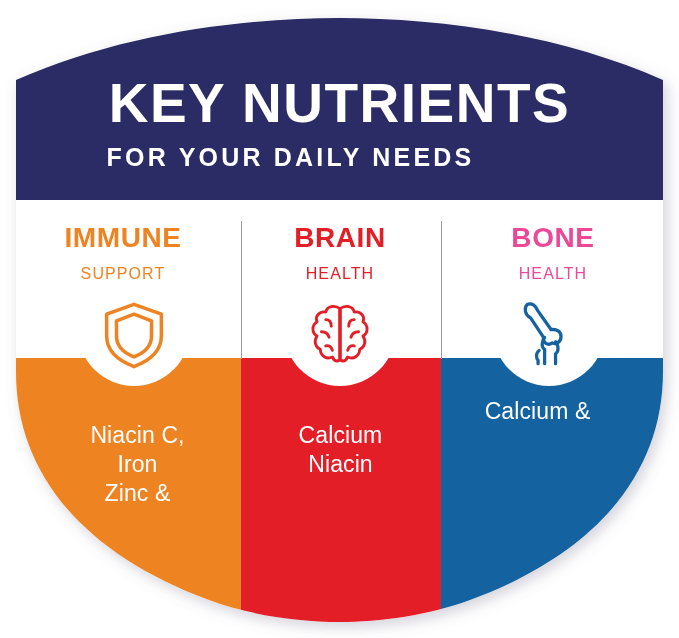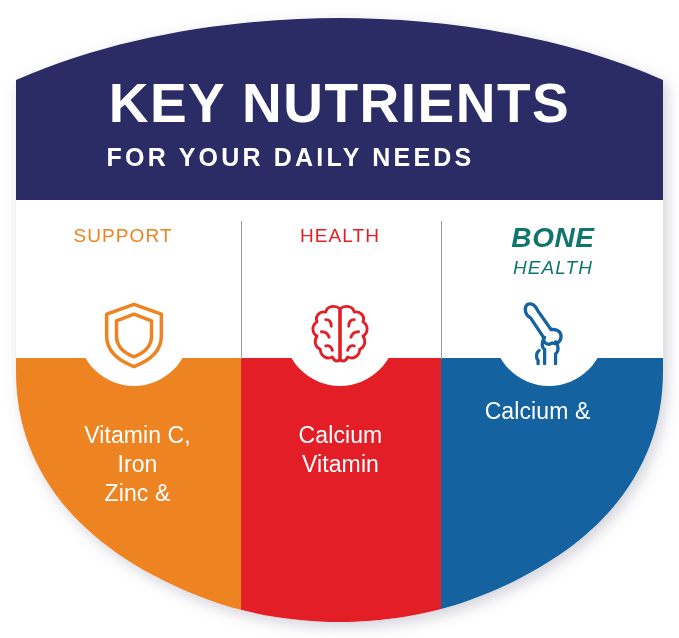--- a/index.html
+++ b/index.html
@@ -26,25 +26,25 @@
     color:#ffffff;font-weight:bold;font-size:25px;letter-spacing:3.2px;
     line-height:28px;
   }
 
   .col{position:absolute;top:222px;width:206px;text-align:center;}
   .col-1{left:20px;}
   .col-2{left:238px;width:204px;}
   .col-3{left:450px;}
 
   .col-head{font-weight:bold;font-size:28px;letter-spacing:.6px;line-height:32px;}
-  .col-sub{font-size:19px;letter-spacing:1.1px;line-height:24px;margin-top:2px;}
+  .col-sub{font-size:16px;letter-spacing:1.1px;line-height:24px;margin-top:8px;}
 
   .c-immune .col-head,.c-immune .col-sub{color:#EE8322;}
   .c-brain  .col-head,.c-brain  .col-sub{color:#E41E26;}
-  .c-bone   .col-head,.c-bone   .col-sub{color:#0f766e;font-style:italic;}
+  .c-bone   .col-head,.c-bone   .col-sub{color:#ec4899;}
 
   .icon-wrap{position:absolute;width:70px;height:70px;}
   .icon-1{left:99px;top:300px;}
   .icon-2{left:305px;top:300px;}
   .icon-3{left:514px;top:298px;}
   .icon-wrap svg{width:100%;height:100%;display:block;}
 
   .panel-text{
     position:absolute;text-align:center;color:#ffffff;
     font-size:23px;line-height:29px;font-weight:normal;letter-spacing:.1px;
@@ -117,30 +117,32 @@
 
   <div class="layer">
 
     <div class="kn-title">KEY NUTRIENTS</div>
     <div class="kn-sub">FOR YOUR DAILY NEEDS</div>
 
     <div class="divider div-1"></div>
     <div class="divider div-2"></div>
 
     <div class="col col-1 c-immune">
+      <div class="col-head">IMMUNE</div>
       <div class="col-sub">SUPPORT</div>
     </div>
     <div class="icon-wrap icon-1">
       <svg viewBox="0 0 64 64">
         <path d="M32 4 L57 13 L57 33 C57 47 45 56 32 61 C19 56 7 47 7 33 L7 13 Z" fill="none" stroke="#EE8322" stroke-width="3.2" stroke-linejoin="round"></path>
         <path d="M32 13 L48 19 L48 33 C48 43 40 49 32 52 C24 49 16 43 16 33 L16 19 Z" fill="none" stroke="#EE8322" stroke-width="3.2" stroke-linejoin="round"></path>
       </svg>
     </div>
 
     <div class="col col-2 c-brain">
+      <div class="col-head">BRAIN</div>
       <div class="col-sub">HEALTH</div>
     </div>
     <div class="icon-wrap icon-2">
       <svg viewBox="0 0 64 64">
         <g fill="none" stroke="#E41E26" stroke-width="2.6" stroke-linecap="round" stroke-linejoin="round">
           <path d="M32 8 C27 4 20 6 19 11 C13 10 9 15 11 20 C6 23 6 30 11 33
                    C8 37 9 43 14 45 C14 51 20 55 25 52 C27 57 32 57 32 52 Z"></path>
           <path d="M32 8 C37 4 44 6 45 11 C51 10 55 15 53 20 C58 23 58 30 53 33
                    C56 37 55 43 50 45 C50 51 44 55 39 52 C37 57 32 57 32 52 Z"></path>
           <line x1="32" y1="8" x2="32" y2="52"></line>
@@ -165,26 +167,26 @@
                    C43 40 39 43 35 41 C31 44 26 41 27 36 L15 18
                    C10 16 9 9 12 6 Z"></path>
           <path d="M28 36 C25 40 25 45 28 47 L28 60"></path>
           <path d="M38 40 C41 44 41 49 38 51 L38 60"></path>
           <path d="M23 48 C20 50 20 55 22 57 L22 60"></path>
         </g>
       </svg>
     </div>
 
     <div class="panel-text pt-1">
-      <div>Vitamin C,</div>
+      <div>Niacin C,</div>
       <div>Iron</div>
       <div>Zinc &amp;</div>
     </div>
     <div class="panel-text pt-2">
       <div>Calcium</div>
-      <div>Vitamin</div>
+      <div>Niacin</div>
     </div>
     <div class="panel-text pt-3">
       <div>Calcium &amp;</div>
     </div>
 
   </div>
 </div>
 
 </body></html>

